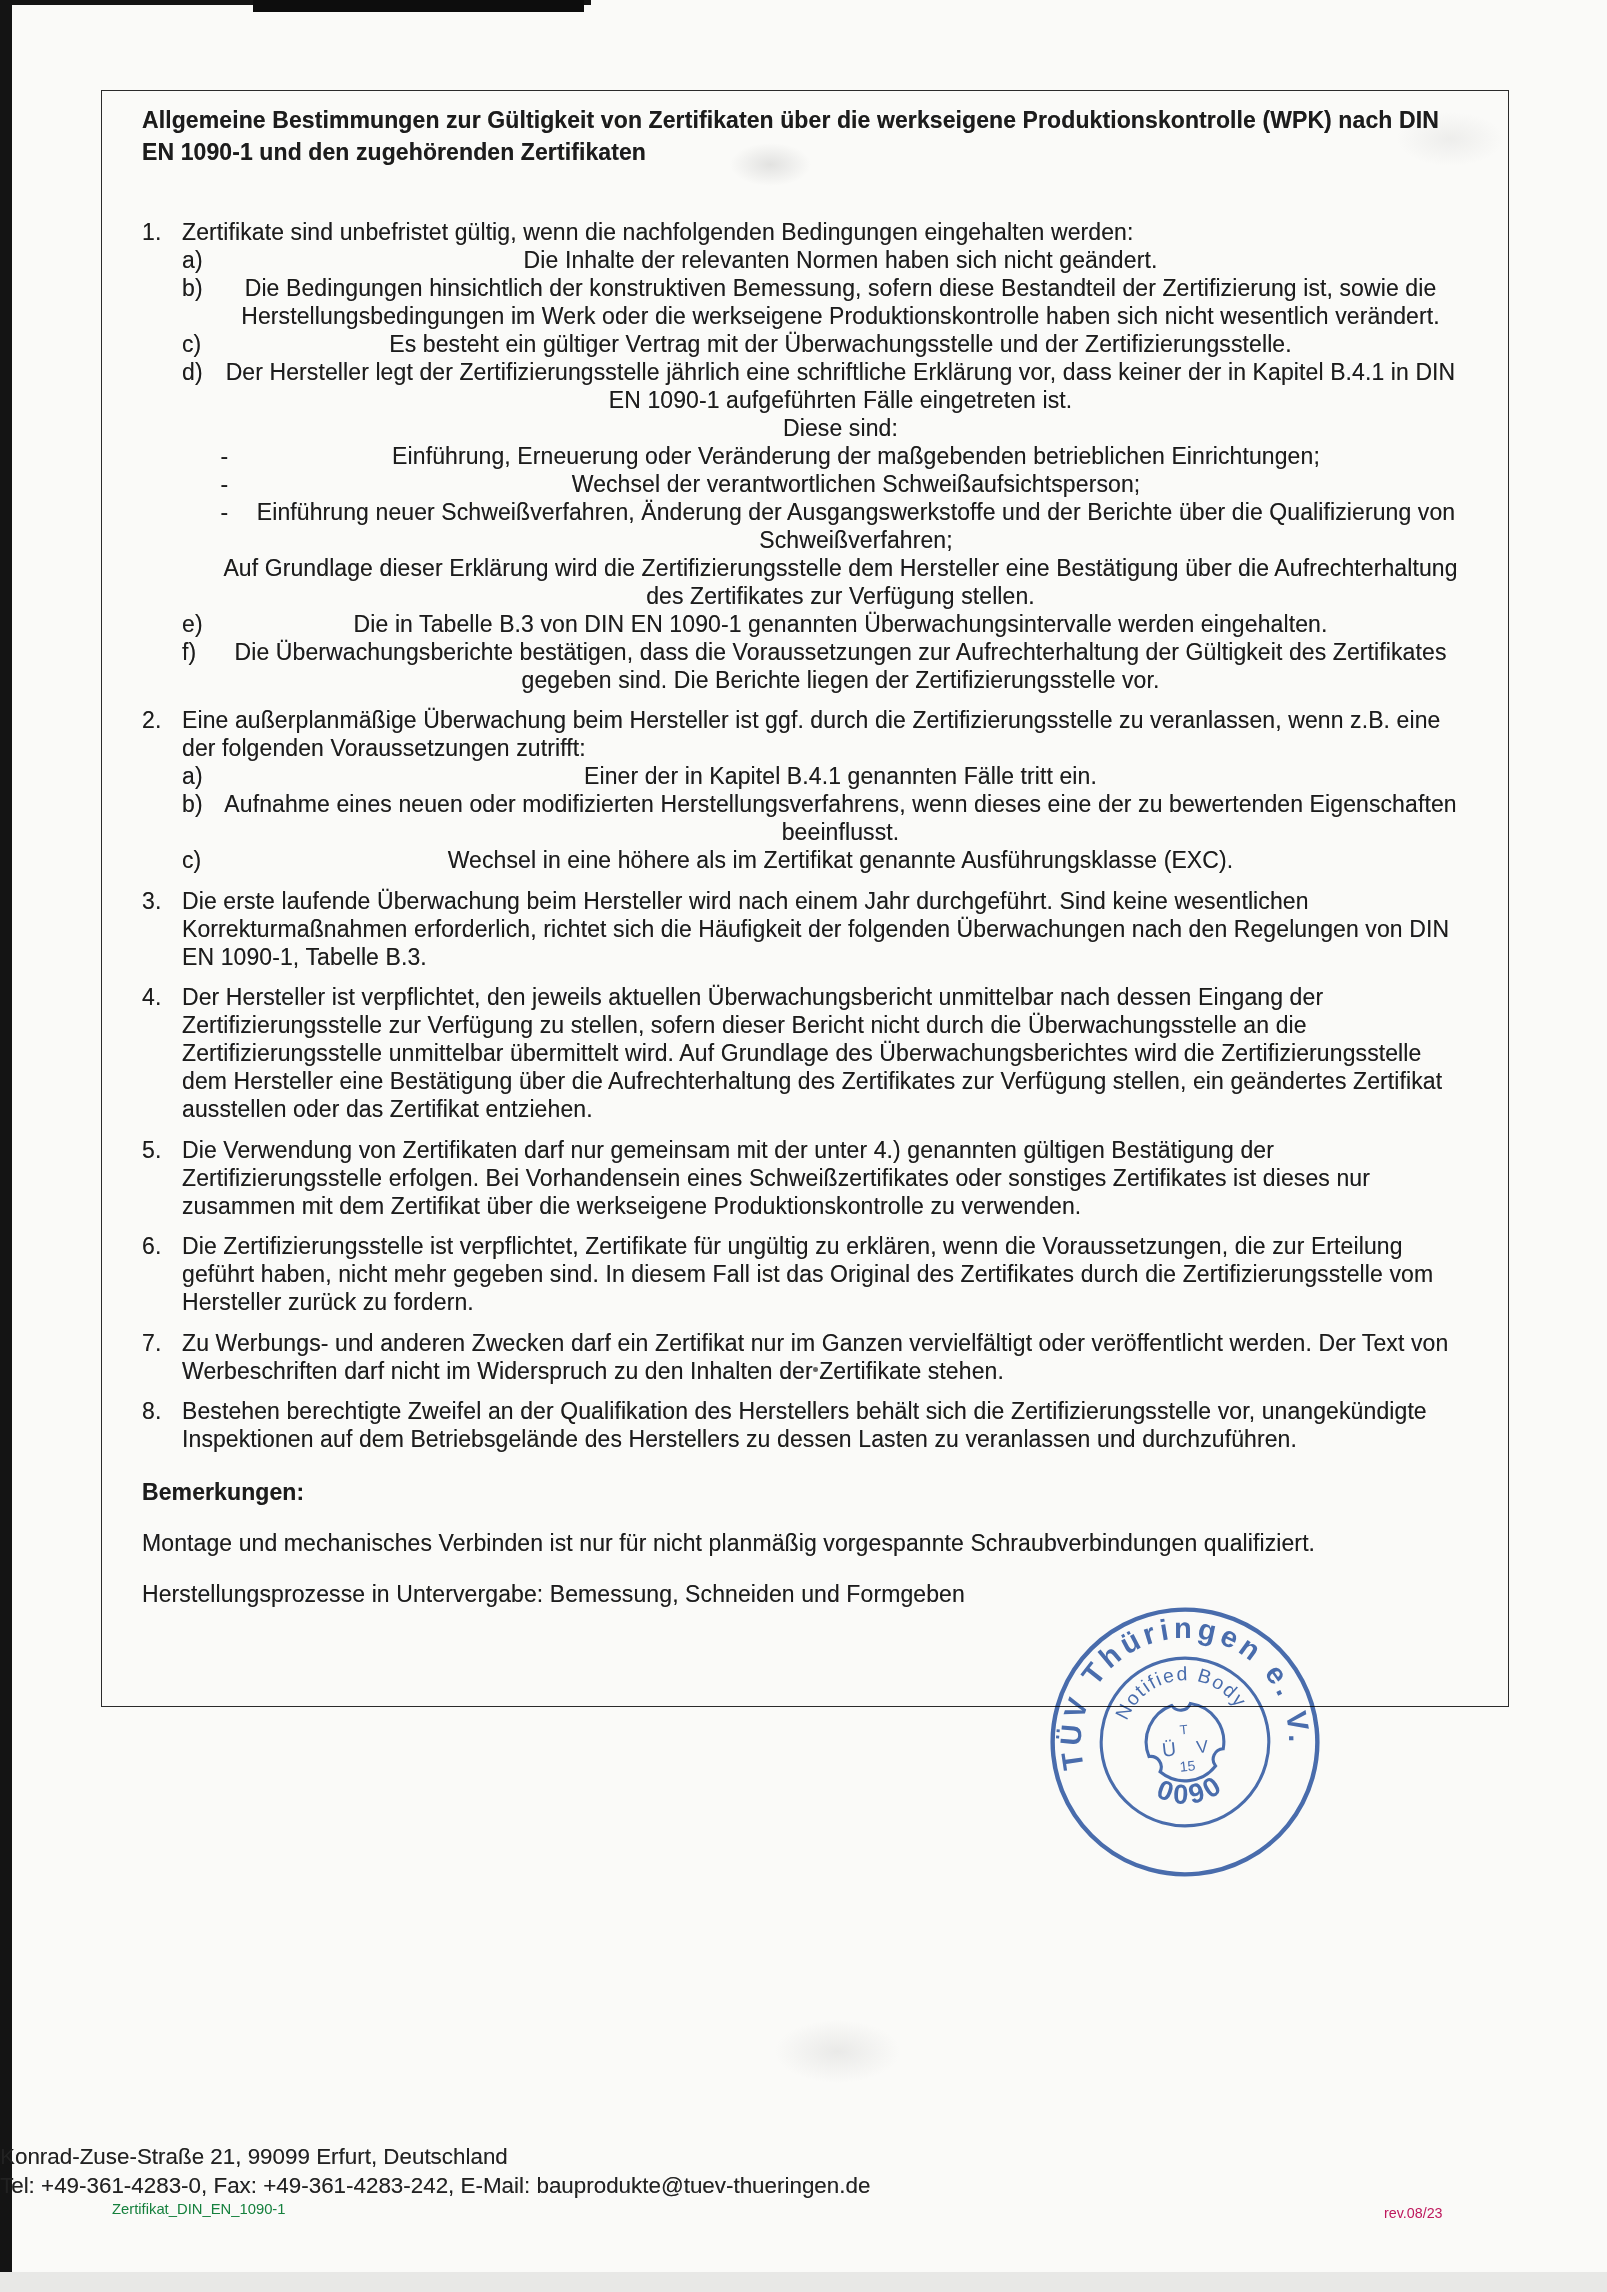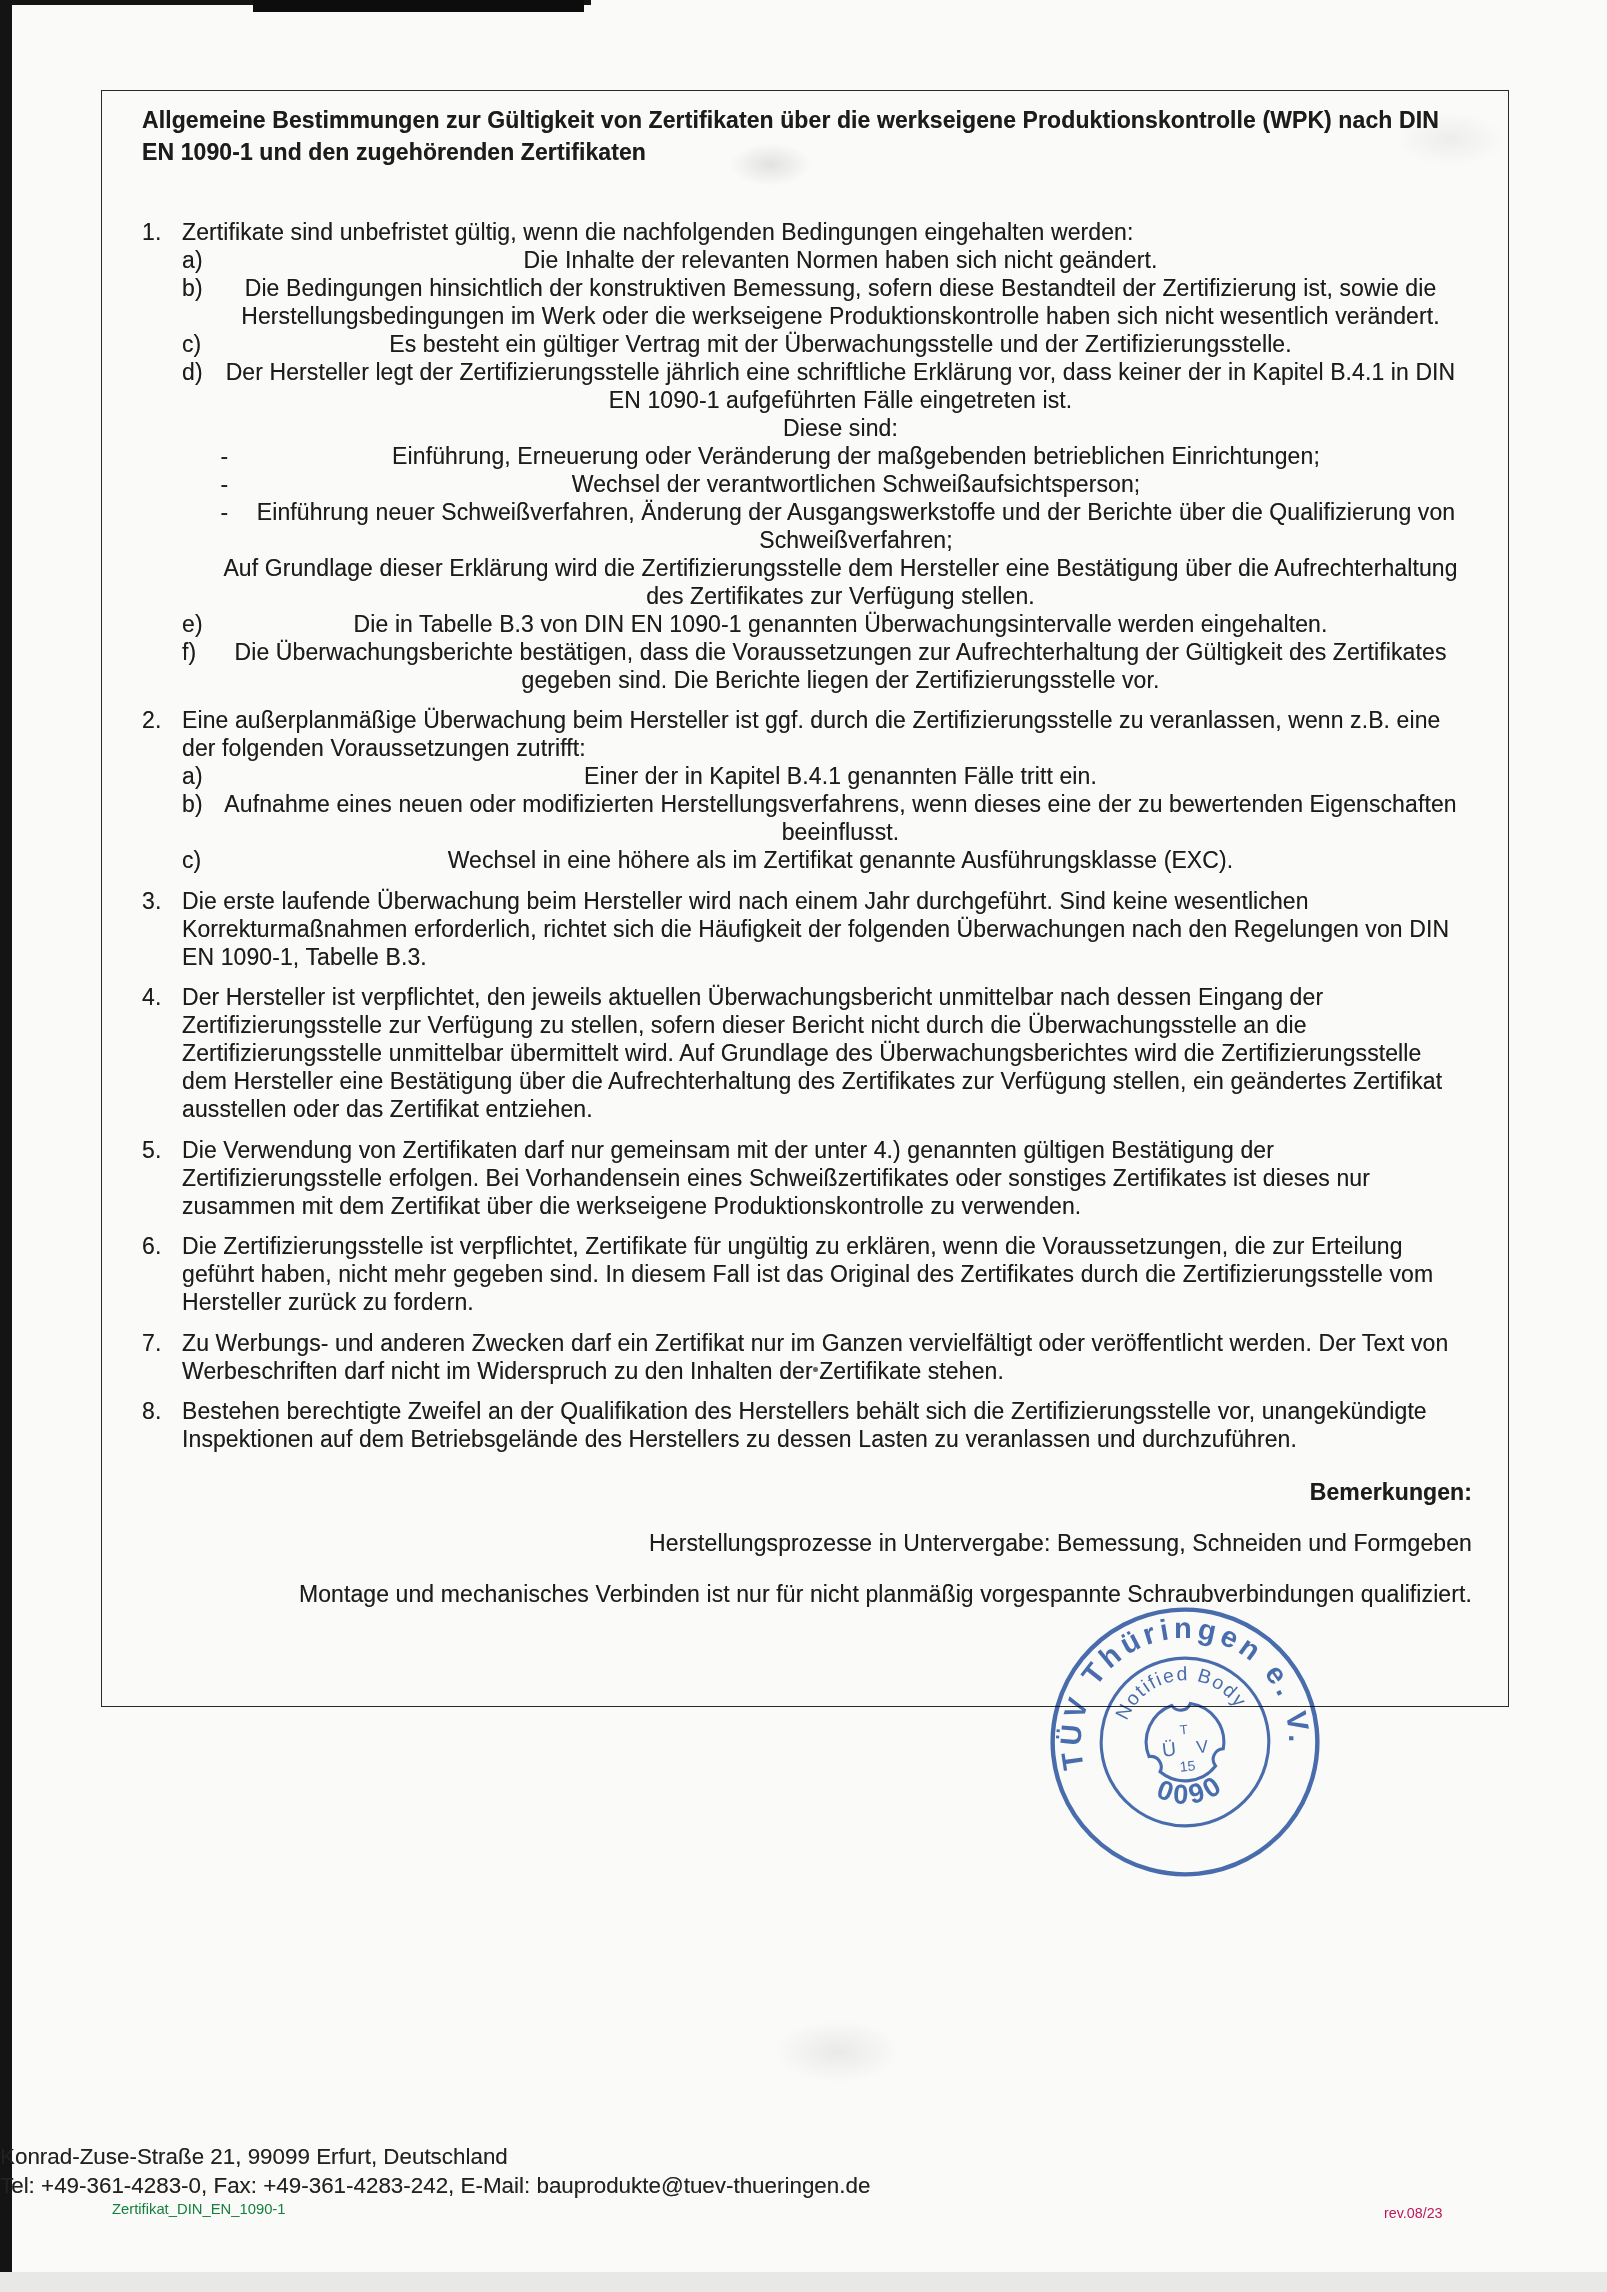--- a/index.html
+++ b/index.html
@@ -38,21 +38,21 @@
   }
   ol.main-list{list-style:none;margin:0;padding:0;}
   .main-li{display:flex;margin:0 0 12.5px 0;}
   .num{flex:0 0 40px;}
   .item-body{flex:1;}
   .sub{display:flex;}
   .sm{flex:0 0 27px;}
   .sub-body{flex:1;text-align:center;}
   .dash-row{display:flex;}
   .dm{flex:0 0 31px;}
-  .remarks{margin-top:25px;text-align:right;}
+  .remarks{margin-top:25px;}
   .remarks-heading{font-weight:bold;}
   .remark-line{margin:23px 0 0 0;}
 
   
   .stamp{
     position:absolute;left:1035px;top:1592px;width:300px;height:300px;
     color:#3a62ab;
     opacity:.92;
     mix-blend-mode:multiply;
     transform:rotate(-6deg);
@@ -183,22 +183,22 @@
 
       <li class="main-li">
         <span class="num">8.</span>
         <div class="item-body">Bestehen berechtigte Zweifel an der Qualifikation des Herstellers behält sich die Zertifizierungsstelle vor, unangekündigte Inspektionen auf dem Betriebsgelände des Herstellers zu dessen Lasten zu veranlassen und durchzuführen.</div>
       </li>
 
     </ol>
 
     <div class="remarks">
       <div class="remarks-heading">Bemerkungen:</div>
+      <p class="remark-line">Montage und mechanisches Verbinden ist nur für nicht planmäßig vorgespannte Schraubverbindungen qualifiziert.</p>
       <p class="remark-line">Herstellungsprozesse in Untervergabe: Bemessung, Schneiden und Formgeben</p>
-      <p class="remark-line">Montage und mechanisches Verbinden ist nur für nicht planmäßig vorgespannte Schraubverbindungen qualifiziert.</p>
     </div>
   </div>
 
   <div class="stamp">
     <svg viewBox="0 0 340 340">
       <circle cx="170" cy="170" r="150" fill="none" stroke="currentColor" stroke-width="5"></circle>
       <circle cx="170" cy="170" r="95" fill="none" stroke="currentColor" stroke-width="3.5"></circle>
 
       <defs>
         <path id="ringArc" d="M 73.3 237.7 A 118 118 0 1 1 266.7 237.7" fill="none"></path>

